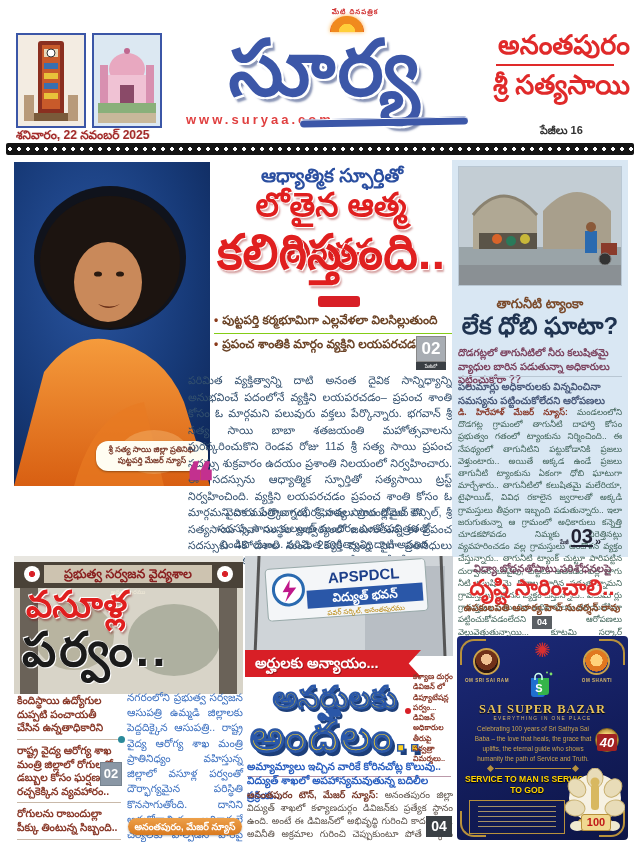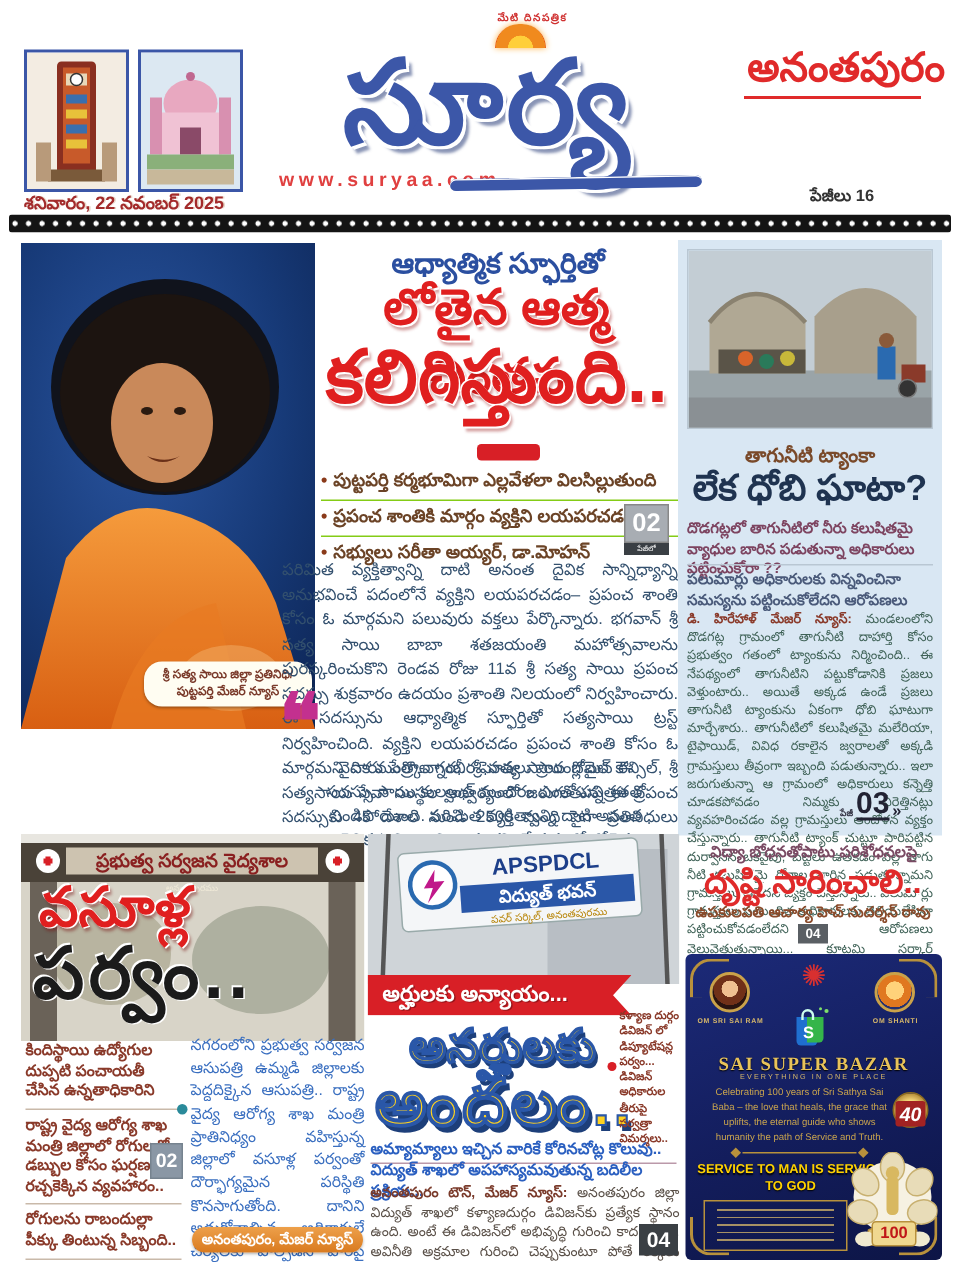--- a/index.html
+++ b/index.html
@@ -150,20 +150,21 @@
 
     <div class="logo-tagline">మేటి దినపత్రిక</div>
     <div class="logo-sun"></div>
     <div class="logo-main">సూర్య</div>
     <div class="logo-site">www.suryaa.com</div>
     <div class="logo-swoosh"></div>
 
     <div class="edition">
       <div class="l1">అనంతపురం</div>
       <div class="rule"></div>
+      <div class="l2">శ్రీ సత్యసాయి</div>
     </div>
     <div class="mast-pages">పేజీలు 16</div>
   </div>
 
   <div class="diamond-bar"></div>
 
   <div>
     <div class="lead-photo">
       <svg width="196" height="324" viewBox="0 0 196 324">
         <defs>
@@ -192,21 +193,20 @@
     <div class="lead-caption">శ్రీ సత్య సాయి జిల్లా ప్రతినిధి/ పుట్టపర్తి మేజర్ న్యూస్</div>
 
     <div class="lead-kicker">ఆధ్యాత్మిక స్ఫూర్తితో</div>
     <div class="lead-h1">లోతైన ఆత్మ చింతన</div>
     <div class="lead-h2">కలిగిస్తుంది..</div>
     <div class="lead-redbar"></div>
 
     <div class="lead-bullets">
       <div class="b"><span class="dot">•</span><span>పుట్టపర్తి కర్మభూమిగా ఎల్లవేళలా విలసిల్లుతుంది</span></div>
       <div class="b"><span class="dot">•</span><span>ప్రపంచ శాంతికి మార్గం వ్యక్తిని లయపరచడం</span></div>
-      <div class="b"><span class="dot">•</span><span>సభ్యులు సరీతా అయ్యర్, డా.మోహన్</span></div>
     </div>
 
     <div class="badge02">
       <span class="num">02</span>
       <span class="lbl">పేజీలో</span>
     </div>
 
     <div class="lead-body">పరిమిత వ్యక్తిత్వాన్ని దాటి అనంత దైవిక సాన్నిధ్యాన్ని అనుభవించే పదంలోనే వ్యక్తిని లయపరచడం– ప్రపంచ శాంతి కోసం ఓ మార్గమని పలువురు వక్తలు పేర్కొన్నారు. భగవాన్ శ్రీ సత్య సాయి బాబా శతజయంతి మహోత్సవాలను పురస్కరించుకొని రెండవ రోజు 11వ శ్రీ సత్య సాయి ప్రపంచ సదస్సు శుక్రవారం ఉదయం ప్రశాంతి నిలయంలో నిర్వహించారు. ఈ సదస్సును ఆధ్యాత్మిక స్ఫూర్తితో సత్యసాయి ట్రస్ట్ నిర్వహించింది. వ్యక్తిని లయపరచడం ప్రపంచ శాంతి కోసం ఓ మార్గమని వారు పేర్కొన్నారు. శ్రీ సత్య సాయి గ్లోబల్ కౌన్సిల్, శ్రీ సత్యసాయి సేవా సంస్థల ఆధ్వర్యంలో జరుగుతున్న ఈ ప్రపంచ సదస్సుకు 45 దేశాల నుండి 2500 మంది పైగా ప్రతినిధులు పాల్గొన్నారు.</div>
     <div class="lead-quote">❝</div>
     <div class="lead-body-end">వైదిక మంత్రాల గంభీర ఘోషలు ప్రారంభమైన ఈ సదస్సు సాయి కుల్వంత్ మందిరం ఎంతో పవిత్రతతో నిండిపోయింది. పరిమిత వ్యక్తిత్వాన్ని దాటి అనంత దైవిక సాన్నిధ్యాన్ని అనుభవించే పథంలో లోతైన ఆత్మచింతనను కలిగించింది.</div>

